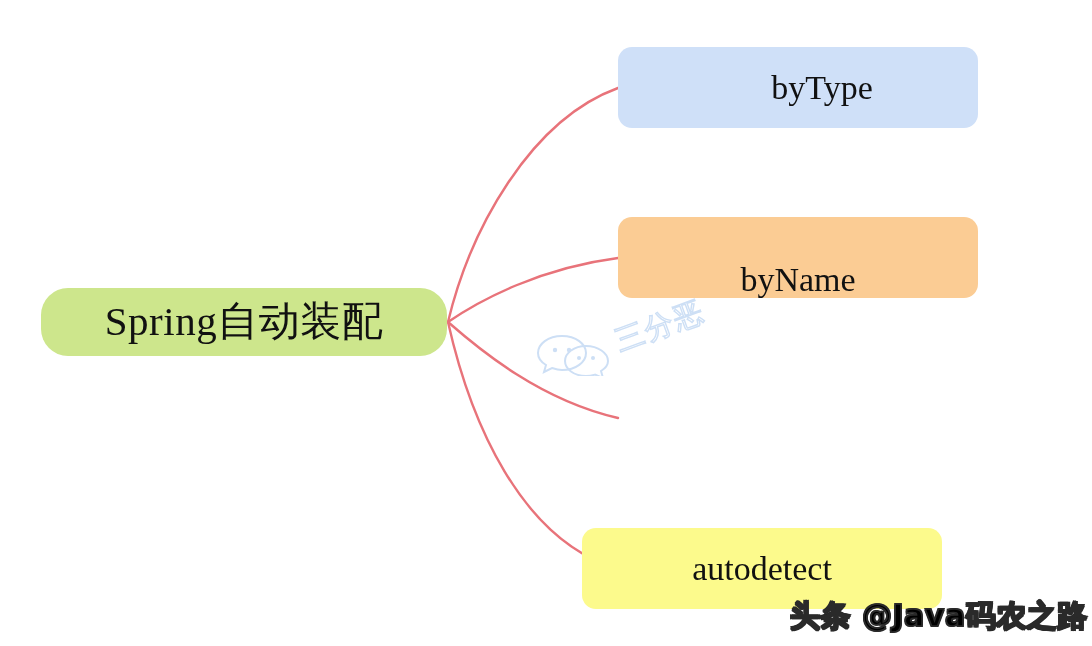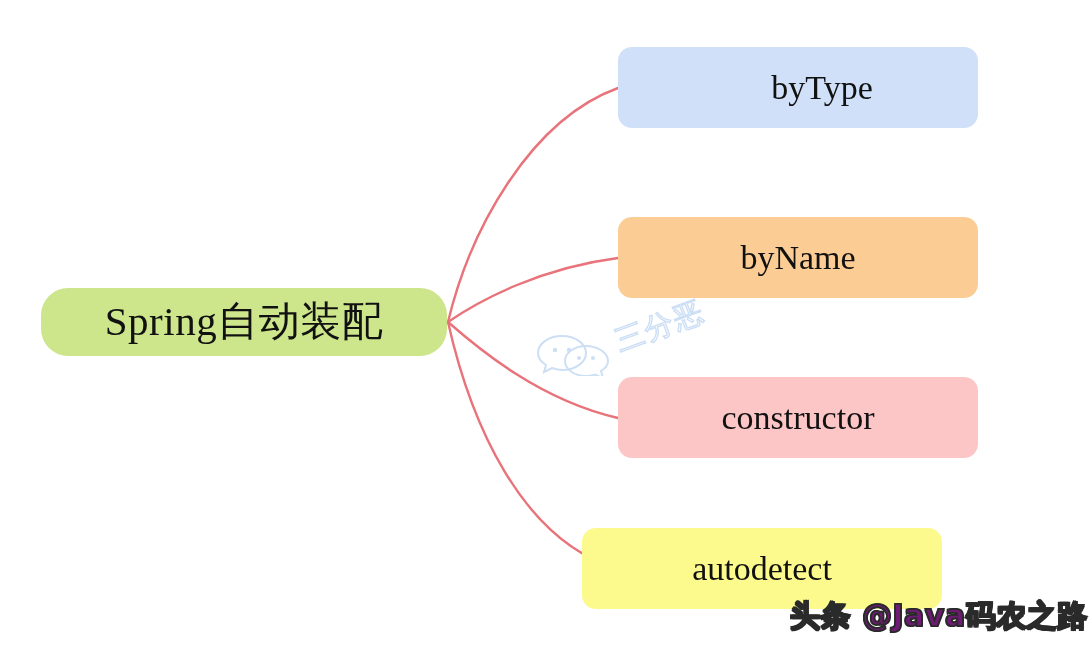--- a/index.html
+++ b/index.html
@@ -73,21 +73,21 @@
   }
 
   
   #bottom-watermark {
     position: absolute;
     left: 790px;
     top: 596px;
     font-family: "DejaVu Sans", sans-serif;
     font-size: 30px;
     font-weight: bold;
-    color: #701a75;
+    color: #000000;
     -webkit-text-stroke: 1.5px #2a2a2a;
     text-shadow:
       -1px -1px 0 #2a2a2a,
        1px -1px 0 #2a2a2a,
       -1px  1px 0 #2a2a2a,
        1px  1px 0 #2a2a2a;
     white-space: nowrap;
     letter-spacing: 0.5px;
     pointer-events: none;
   }
@@ -107,27 +107,24 @@
   </svg>
 
   <div class="node" id="root-node" style="background:#cde68c;">
     <span class="node-label">Spring自动装配</span>
   </div>
 
   <div class="node" id="node-bytype" style="background:#cfe0f8;">
     <span class="node-label">byType</span>
   </div>
 
-  <div class="node" id="node-byname" style="background:#fbcc94;">
+  <div class="node" id="node-byname" style="background:#fbcc94;align-items:flex-end;">
     <span class="node-label">byName</span>
   </div>
 
-  <div class="node" id="node-constructor" style="background:#fcc6c6;">
-    <span class="node-label">constructor</span>
-  </div>
 
   <div class="node" id="node-autodetect" style="background:#fcfa8c;">
     <span class="node-label">autodetect</span>
   </div>
 
   <svg id="center-watermark" viewBox="0 0 190 80" xmlns="http://www.w3.org/2000/svg">
     <g stroke="#cddff5" fill="none" stroke-width="2">
       <path d="M34,40 C20,40 10,48 10,57 C10,62 13,66 18,69 L16,76 L24,72
                C27,73 30,74 34,74 C48,74 58,66 58,57 C58,48 48,40 34,40 Z"></path>
       <circle cx="27" cy="54" r="2.2" fill="#cddff5" stroke="none"></circle>

